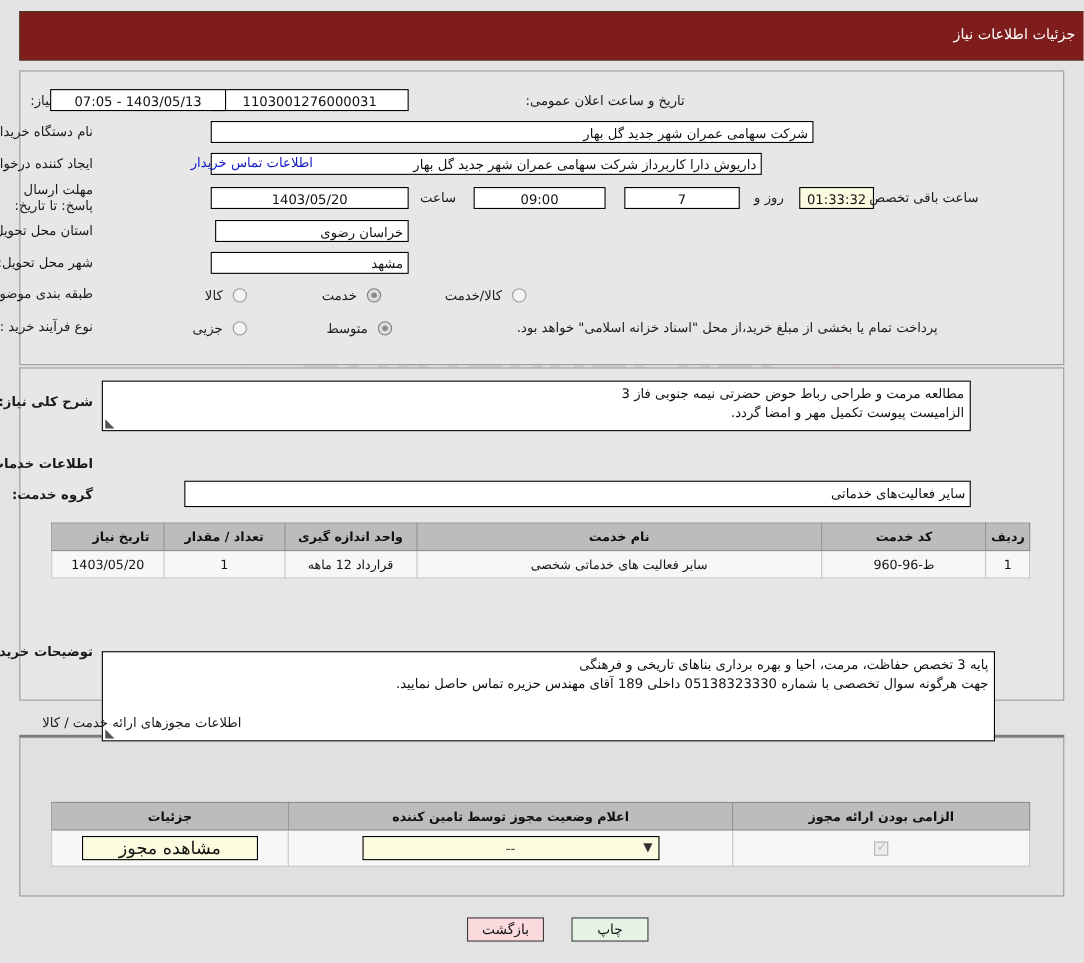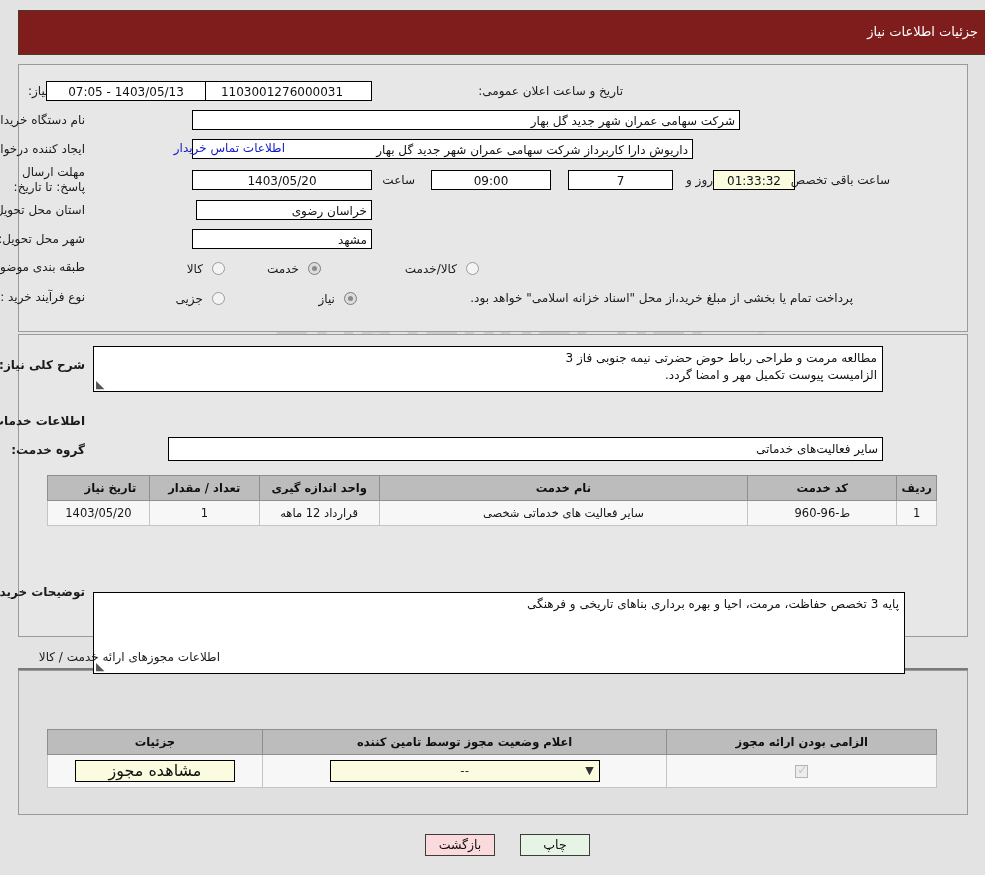--- a/index.html
+++ b/index.html
@@ -291,51 +291,51 @@
   <div class="abs lbl" style="right:900px; top:142px; width:120px;">ایجاد کننده درخواست:</div>
   <div class="abs fld rt" style="right:292px; top:139px; width:501px;">داریوش دارا کاربرداز شرکت سهامی عمران شهر جدید گل بهار</div>
   <div class="abs linkish" style="right:700px; top:141px; left:190px;">اطلاعات تماس خریدار</div>
 
   <div class="abs lbl" style="right:900px; top:165px; width:95px; line-height:15px; white-space:normal;">مهلت ارسال پاسخ: تا تاریخ:</div>
   <div class="abs fld" style="right:613px; top:170px; width:180px;">1403/05/20</div>
   <div class="abs lbl" style="right:570px; top:173px;">ساعت</div>
   <div class="abs fld" style="right:434px; top:170px; width:120px;">09:00</div>
   <div class="abs fld" style="right:312px; top:170px; width:105px;">7</div>
   <div class="abs lbl" style="right:272px; top:173px;">روز و</div>
-  <div class="abs fld yel" style="right:190px; top:170px; width:82px;">01:33:32</div>
+  <div class="abs fld yel" style="right:190px; top:170px; width:68px;">01:33:32</div>
   <div class="abs lbl" style="right:95px; top:173px;">ساعت باقی تخصص</div>
 
   <div class="abs lbl" style="right:900px; top:203px; width:110px;">استان محل تحویل:</div>
   <div class="abs fld rt" style="right:613px; top:200px; width:176px;">خراسان رضوی</div>
 
   <div class="abs lbl" style="right:900px; top:232px; width:110px;">شهر محل تحویل:</div>
   <div class="abs fld rt" style="right:613px; top:229px; width:180px;">مشهد</div>
 
   <div class="abs lbl" style="right:900px; top:260px; width:115px;">طبقه بندی موضوعی:</div>
   <div class="abs" style="right:760px; top:258px;">
     <span class="radio"></span>
     <span class="radio-lbl">کالا</span>
   </div>
-  <div class="abs" style="right:664px; top:258px;">
+  <div class="abs" style="right:638px; top:258px;">
     <span class="radio sel"></span>
     <span class="radio-lbl">خدمت</span>
   </div>
   <div class="abs" style="right:506px; top:258px;">
     <span class="radio"></span>
     <span class="radio-lbl">کالا/خدمت</span>
   </div>
 
   <div class="abs lbl" style="right:900px; top:290px; width:110px;">نوع فرآیند خرید :</div>
   <div class="abs" style="right:760px; top:288px;">
     <span class="radio"></span>
     <span class="radio-lbl">جزیی</span>
   </div>
   <div class="abs" style="right:628px; top:288px;">
     <span class="radio sel"></span>
-    <span class="radio-lbl">نیاز</span>
+    <span class="radio-lbl">متوسط</span>
   </div>
   <div class="abs lbl" style="right:132px; top:291px;">پرداخت تمام یا بخشی از مبلغ خرید،از محل "اسناد خزانه اسلامی" خواهد بود.</div>
 
   <div class="panel2"></div>
 
   <div class="abs lbl lbl-b" style="right:900px; top:358px; width:90px;">شرح کلی نیاز:</div>
   <div class="abs ta" style="right:102px; top:346px; width:790px; height:46px;">
     <div>مطالعه مرمت و طراحی رباط حوض حضرتی نیمه جنوبی فاز 3</div>
     <div>الزامیست پیوست تکمیل مهر و امضا گردد.</div>
     <span class="grip">◢</span>
@@ -365,20 +365,21 @@
         <td>قرارداد 12 ماهه</td>
         <td>1</td>
         <td>1403/05/20</td>
       </tr>
     </tbody>
   </table>
 
   <div class="abs lbl lbl-b" style="right:900px; top:585px; width:95px;">توضیحات خریدار:</div>
   <div class="abs ta" style="right:80px; top:546px; width:812px; height:82px;">
     <div>پایه 3 تخصص حفاظت، مرمت، احیا و بهره برداری بناهای تاریخی و فرهنگی</div>
+    <div>جهت هرگونه سوال تخصصی با شماره 05138323330 داخلی 189 آقای مهندس حزیره تماس حاصل نمایید.</div>
     <span class="grip">◢</span>
   </div>
 
   <div class="abs lbl" style="right:765px; top:650px;">اطلاعات مجوزهای ارائه خدمت / کالا</div>
   <div class="hline-dark" style="left:18px; top:668px; width:950px; z-index:2;"></div>
 
   <div class="panel3"></div>
 
   <table class="grid abs" style="right:48px; top:729px; width:890px;">
     <thead>

